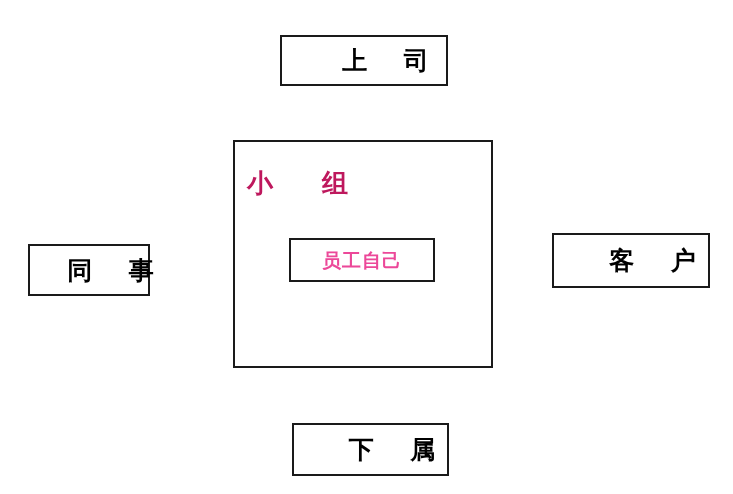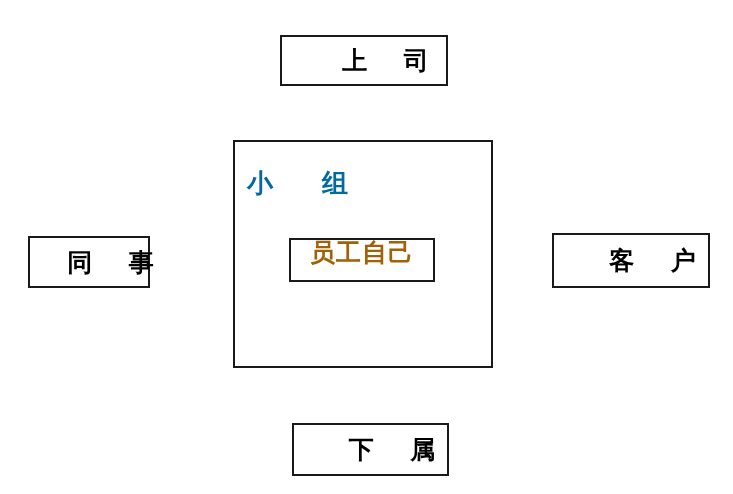--- a/index.html
+++ b/index.html
@@ -37,21 +37,21 @@
   }
 
   #node-supervisor {
     left: 280px;
     top: 35px;
     width: 168px;
     height: 51px;
   }
   #node-colleagues {
     left: 28px;
-    top: 236px;
+    top: 244px;
     width: 122px;
     height: 52px;
   }
   #node-customers {
     left: 552px;
     top: 233px;
     width: 158px;
     height: 55px;
   }
   #node-subordinates {
@@ -70,37 +70,38 @@
     display: block;
   }
   #group-label {
     position: absolute;
     left: 12px;
     top: 28px;
     font-size: 26px;
     font-weight: 600;
     letter-spacing: 20px;
     line-height: 1;
-    color: #0369a1;
+    color: #be185d;
     white-space: nowrap;
   }
   
   #node-employee {
     position: absolute;
     left: 54px;
     top: 96px;
     width: 146px;
     height: 44px;
     box-sizing: border-box;
     border: 2px solid #1a1a1a;
     background: #ffffff;
-    color: #a16207;
+    color: #ec4899;
     display: flex;
+    align-items: center;
     justify-content: center;
-    font-size: 25px;
+    font-size: 19px;
     font-weight: 600;
     line-height: 1;
     letter-spacing: 1px;
     white-space: nowrap;
   }
 </style>
 </head>
 <body>
 
 <div id="canvas">

